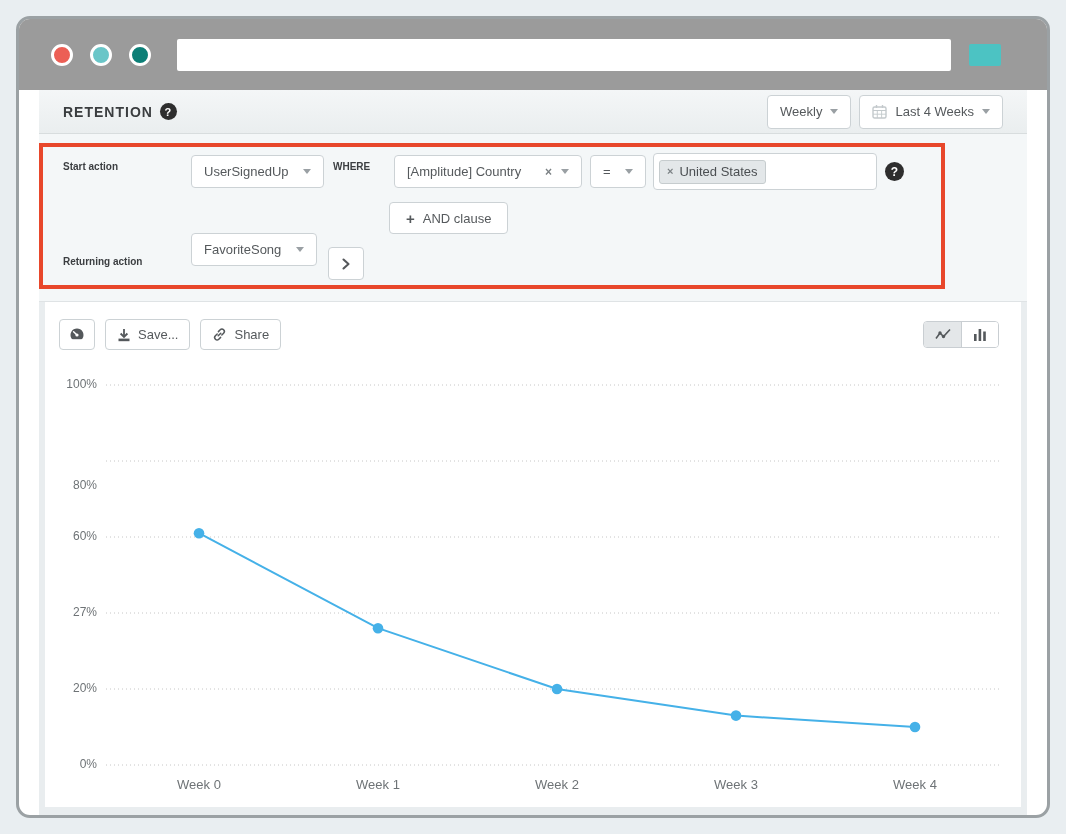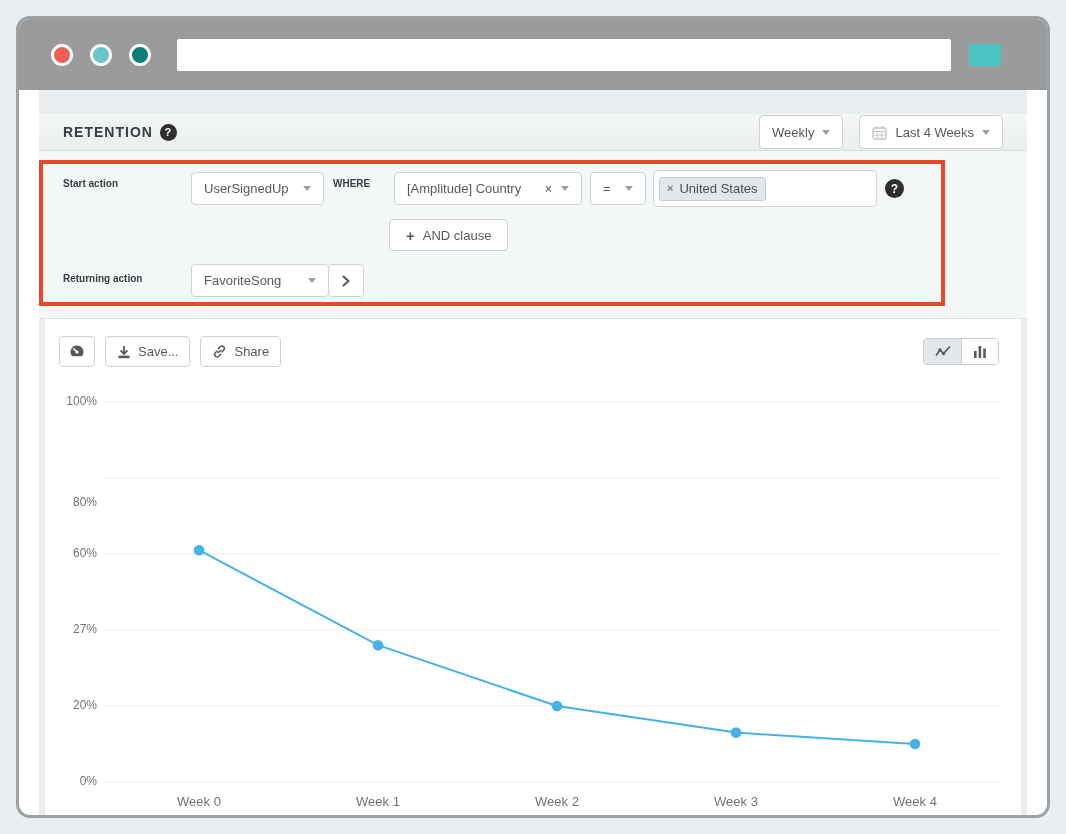--- a/index.html
+++ b/index.html
@@ -33,36 +33,35 @@
   .browser-action {
     width:32px; height:22px; margin:0 46px 0 18px; background:#4cc3c3; border-radius:2px;
   }
   
   .app {
     position:absolute; left:20px; right:20px; top:71px; bottom:0;
     background:#e9edef;
   }
   
   .band {
-    height:37px;
+    height:44px;
     background:linear-gradient(#f4f6f7,#eaeeef);
     border-bottom:1px solid #d8ddde;
     display:flex; align-items:center;
     padding:0 24px;
-    margin-top:24px;
   }
   .band-title {
     font-size:14px; font-weight:bold; letter-spacing:1px; color:#3a3d3f;
     display:flex; align-items:center; gap:7px;
   }
   .help-circle {
     width:17px; height:17px; border-radius:50%; background:#2e2e2e; color:#ffffff;
     font-size:11px; font-weight:bold; display:inline-flex; align-items:center; justify-content:center;
   }
-  .band-right { margin-left:auto; display:flex; gap:16px; }
+  .band-right { margin-left:auto; display:flex; gap:8px; }
   .btn {
     background:#ffffff; border:1px solid #ccd2d5; border-radius:4px;
     color:#55595c; font-size:13px;
     display:inline-flex; align-items:center; gap:8px;
     padding:0 12px; height:34px; cursor:pointer;
   }
   .caret {
     width:0; height:0; border-left:4px solid transparent; border-right:4px solid transparent;
     border-top:5px solid #9aa0a4; display:inline-block;
   }
@@ -197,21 +196,21 @@
 
       <span class="help-circle q-item" style="left:846px; top:28px; width:19px; height:19px; font-size:12px;">?</span>
 
       <button class="btn q-item" style="left:350px; top:68px; height:32px; padding:0 16px;">
         <span style="font-weight:bold; font-size:15px;">+</span>
         <span>AND clause</span>
       </button>
 
       <span class="q-label" style="left:24px; top:122px;">Returning action</span>
 
-      <button class="btn dd q-item" style="left:152px; top:113px; width:138px;">
+      <button class="btn dd q-item" style="left:152px; top:99px; width:126px;">
         <span>FavoriteSong</span>
         <span class="caret"></span>
       </button>
 
       <button class="btn q-item" style="left:289px; top:113px; width:36px; height:33px; justify-content:center; padding:0;">
         <svg class="icon-svg" width="10" height="12" viewBox="0 0 10 12">
           <path d="M2.5 1.5 L7.5 6 L2.5 10.5" fill="none" stroke="#55585b" stroke-width="2.1" stroke-linecap="round" stroke-linejoin="round"></path>
         </svg>
       </button>
     </div>

